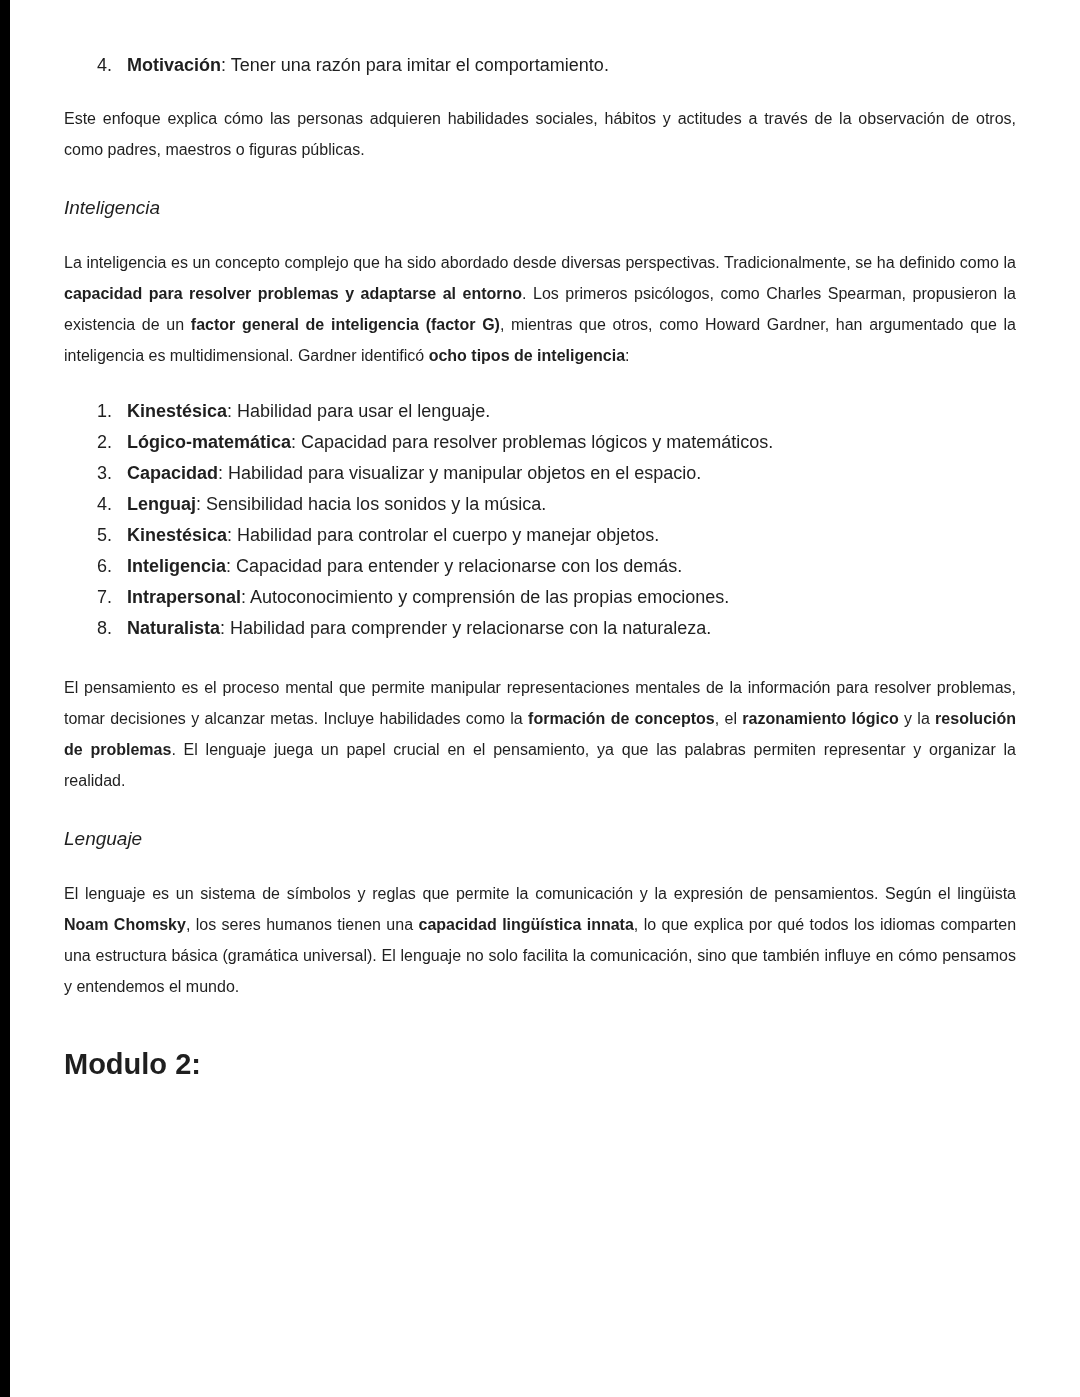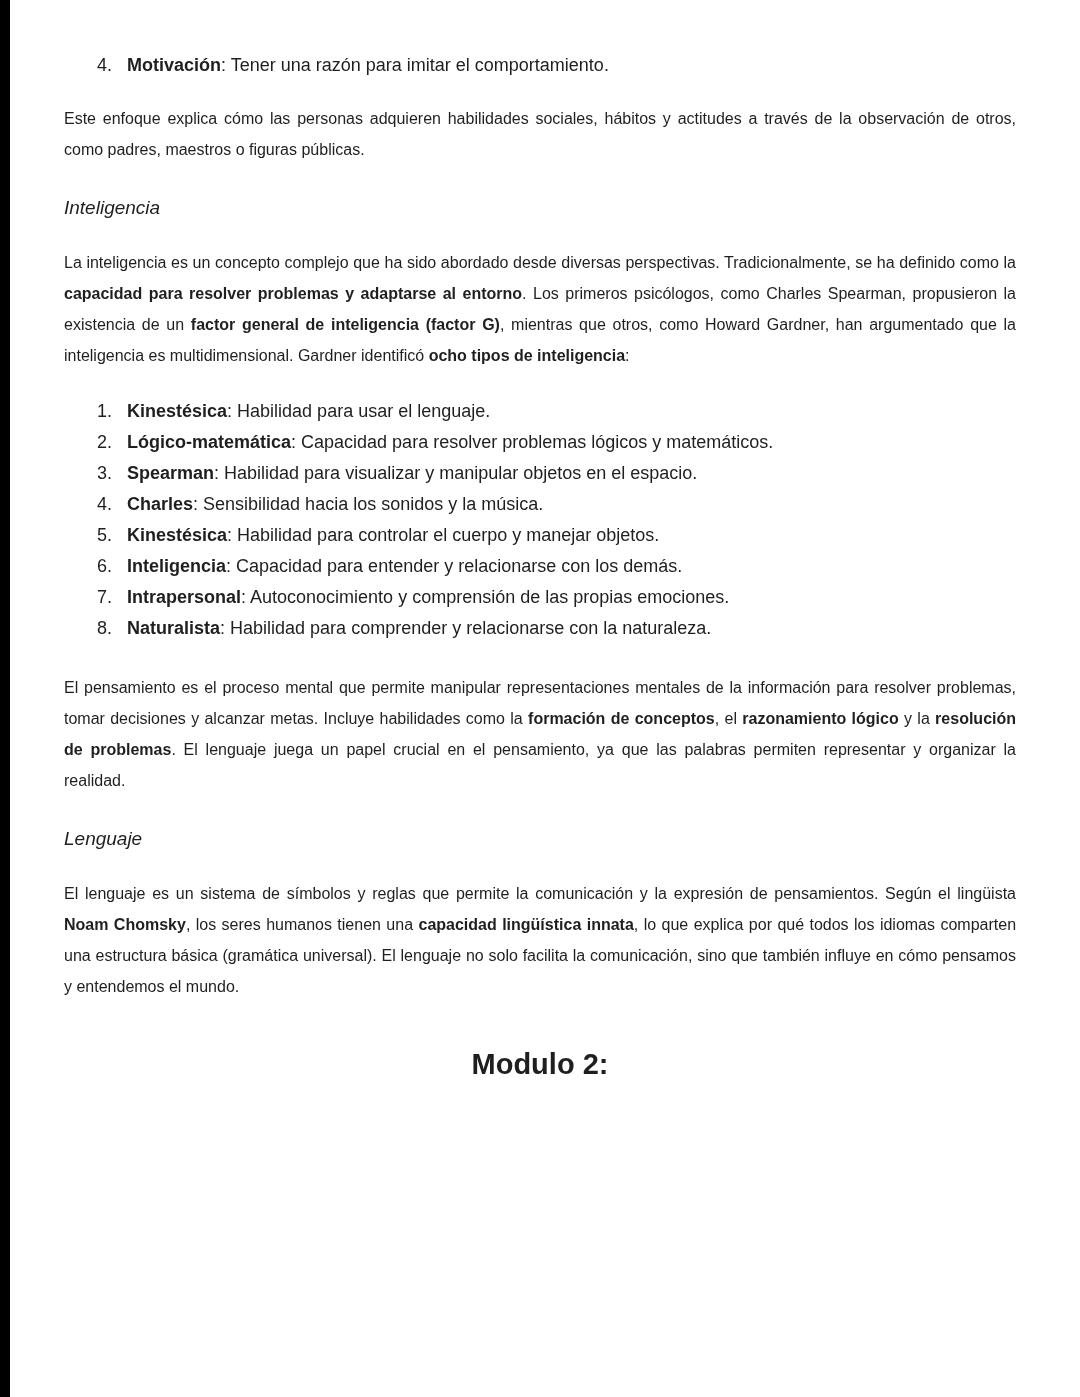--- a/index.html
+++ b/index.html
@@ -54,21 +54,20 @@
   }
   .list-row .num { width: 30px; flex: none; }
   .list-row .li-body { flex: 1; }
   .carry { margin-bottom: 22px; }
 
   .module-heading {
     font-size: 29px;
     line-height: 36px;
     font-weight: 700;
     margin: 44px 0 0 0;
-    text-align: center;
   }
 </style>
 </head>
 <body>
 
 <div class="edge-bar"></div>
 
 <div class="page">
 
   <div class="list-row carry">
@@ -87,25 +86,25 @@
     <div class="list-row">
       <span class="num">1.</span>
       <span class="li-body"><span class="b">Kinestésica</span><span>: Habilidad para usar el lenguaje.</span></span>
     </div>
     <div class="list-row">
       <span class="num">2.</span>
       <span class="li-body"><span class="b">Lógico-matemática</span><span>: Capacidad para resolver problemas lógicos y matemáticos.</span></span>
     </div>
     <div class="list-row">
       <span class="num">3.</span>
-      <span class="li-body"><span class="b">Spearman</span><span>: Habilidad para visualizar y manipular objetos en el espacio.</span></span>
+      <span class="li-body"><span class="b">Capacidad</span><span>: Habilidad para visualizar y manipular objetos en el espacio.</span></span>
     </div>
     <div class="list-row">
       <span class="num">4.</span>
-      <span class="li-body"><span class="b">Charles</span><span>: Sensibilidad hacia los sonidos y la música.</span></span>
+      <span class="li-body"><span class="b">Lenguaj</span><span>: Sensibilidad hacia los sonidos y la música.</span></span>
     </div>
     <div class="list-row">
       <span class="num">5.</span>
       <span class="li-body"><span class="b">Kinestésica</span><span>: Habilidad para controlar el cuerpo y manejar objetos.</span></span>
     </div>
     <div class="list-row">
       <span class="num">6.</span>
       <span class="li-body"><span class="b">Inteligencia</span><span>: Capacidad para entender y relacionarse con los demás.</span></span>
     </div>
     <div class="list-row">

